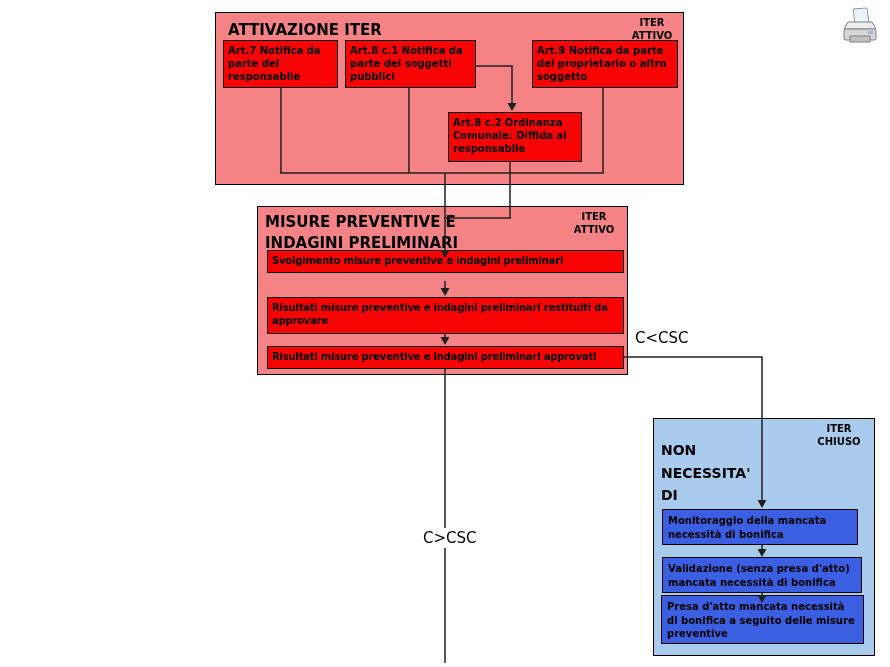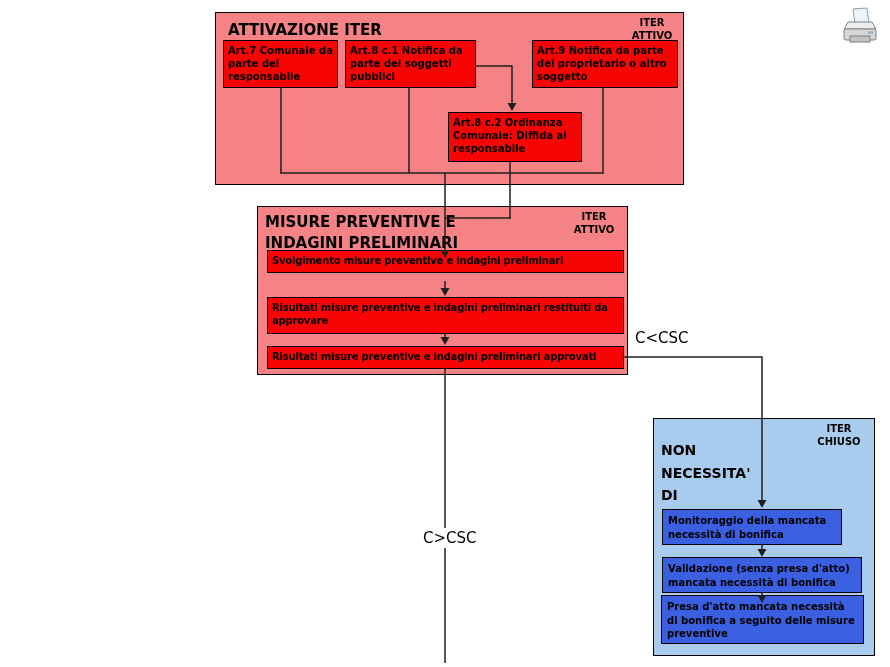--- a/index.html
+++ b/index.html
@@ -26,38 +26,38 @@
   .printer{position:absolute;z-index:5;cursor:pointer;}
 </style>
 </head>
 <body>
 
 <div class="stage">
 
   <div class="container pink" style="left:215px;top:12px;width:469px;height:173px;">
     <div class="inner section-title" style="left:12px;top:7px;width:300px;">ATTIVAZIONE ITER</div>
     <div class="inner status" style="right:5px;top:3px;width:52px;">ITER ATTIVO</div>
-    <div class="inner rbox" style="left:7px;top:27px;width:115px;height:48px;">Art.7 Comunale da parte del responsabile</div>
+    <div class="inner rbox" style="left:7px;top:27px;width:115px;height:48px;">Art.7 Notifica da parte del responsabile</div>
     <div class="inner rbox" style="left:129px;top:27px;width:131px;height:48px;">Art.8 c.1 Notifica da parte dei soggetti pubblici</div>
     <div class="inner rbox" style="left:316px;top:27px;width:146px;height:48px;">Art.9 Notifica da parte del proprietario o altro soggetto</div>
     <div class="inner rbox" style="left:232px;top:99px;width:134px;height:50px;">Art.8 c.2 Ordinanza Comunale: Diffida  al responsabile</div>
   </div>
 
   <div class="container pink" style="left:257px;top:206px;width:371px;height:169px;">
     <div class="inner section-title" style="left:7px;top:5px;width:230px;">MISURE PREVENTIVE  E INDAGINI PRELIMINARI</div>
     <div class="inner status" style="right:7px;top:3px;width:52px;">ITER ATTIVO</div>
     <div class="inner bar nowrap" style="left:9px;top:43px;width:357px;height:23px;">Svolgimento misure preventive e indagini preliminari</div>
     <div class="inner bar" style="left:9px;top:90px;width:357px;height:37px;">Risultati misure preventive e indagini preliminari restituiti da approvare</div>
     <div class="inner bar nowrap" style="left:9px;top:139px;width:357px;height:23px;">Risultati misure preventive e indagini preliminari approvati</div>
   </div>
 
   <div class="container lightblue" style="left:653px;top:418px;width:222px;height:238px;">
     <div class="inner blue-title" style="left:7px;top:4px;width:104px;">NON NECESSITA' DI INTERVENTO</div>
     <div class="inner status" style="right:7px;top:3px;width:56px;margin-left:47px;">ITER CHIUSO</div>
-    <div class="inner bbox" style="left:8px;top:90px;width:180px;height:36px;">Monitoraggio della mancata necessità di bonifica</div>
+    <div class="inner bbox" style="left:8px;top:90px;width:196px;height:36px;">Monitoraggio della mancata necessità di bonifica</div>
     <div class="inner bbox" style="left:8px;top:138px;width:200px;height:36px;">Validazione (senza presa d'atto) mancata necessità di bonifica</div>
     <div class="inner bbox" style="left:7px;top:176px;width:203px;height:49px;">Presa d'atto mancata necessità di bonifica a seguito delle misure preventive</div>
   </div>
 
   <svg class="lines" width="890" height="667">
     <g>
       <polyline points="475,66 512,66 512,104"></polyline>
       <polygon points="507.5,103 516.5,103 512,111"></polygon>
       <line x1="281" y1="87" x2="281" y2="173"></line>
       <line x1="409" y1="87" x2="409" y2="173"></line>

